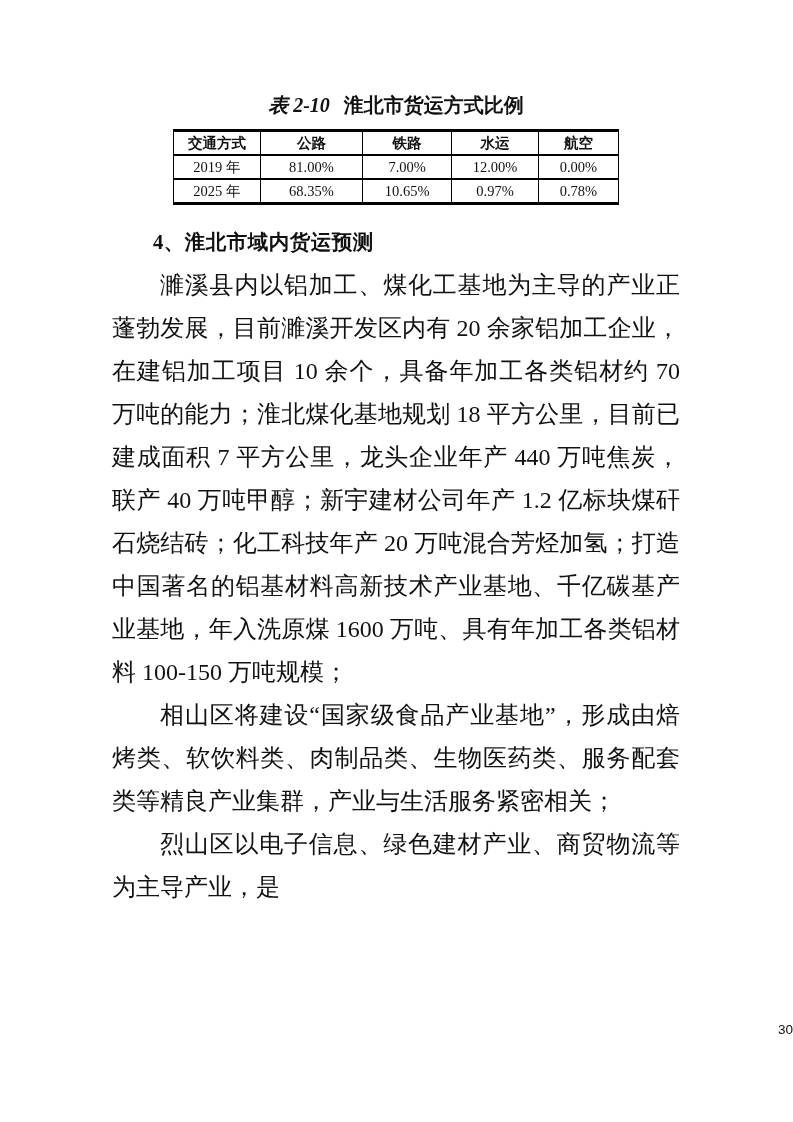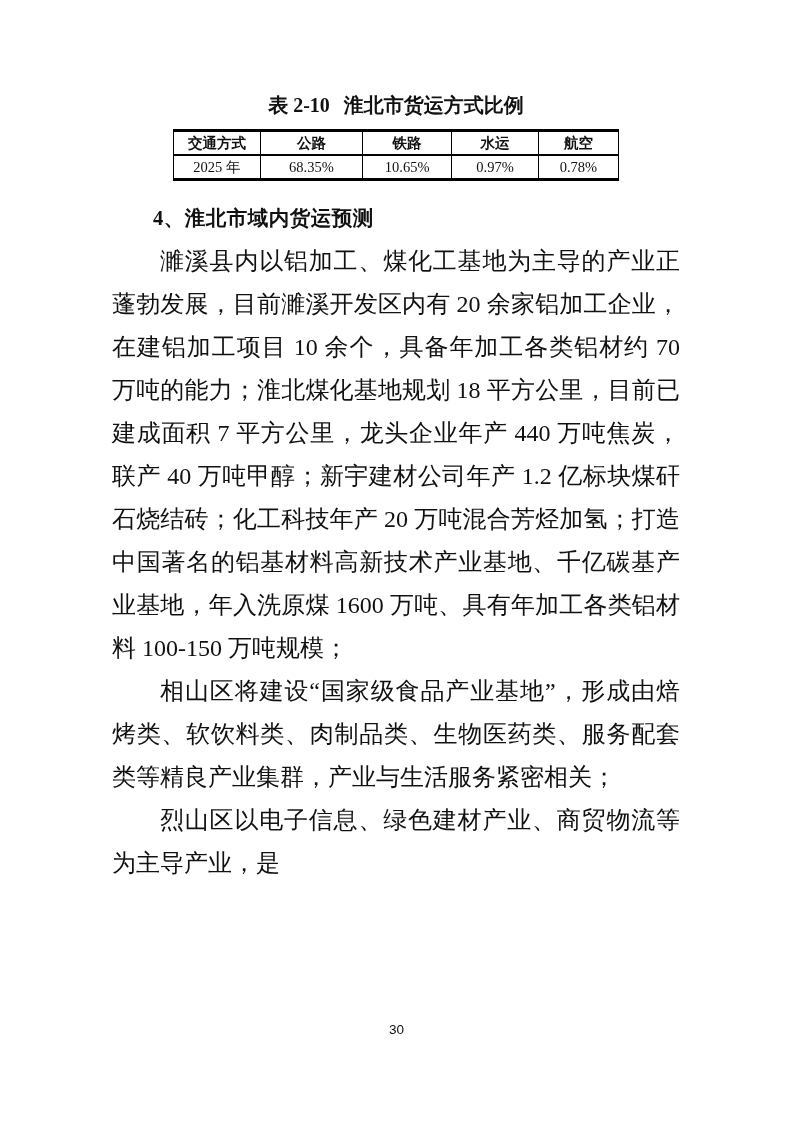--- a/index.html
+++ b/index.html
@@ -23,21 +23,21 @@
     width: 568px;
   }
   .caption {
     text-align: center;
     font-weight: bold;
     font-size: 20px;
     line-height: 26px;
     margin: 0 0 11px 0;
     white-space: nowrap;
   }
-  .caption .cap-label { margin-right: 14px; }
+  .caption .cap-label { margin-right: 14px; font-style: italic; }
   table.freight {
     width: 446px;
     margin: 0 auto;
     border-collapse: collapse;
     table-layout: fixed;
     font-size: 14.5px;
     text-align: center;
     border-top: 3px solid #000;
     border-bottom: 3px solid #000;
     border-left: 1px solid #000;
@@ -78,21 +78,21 @@
     font-size: 24px;
     line-height: 43px;
     text-indent: 2em;
     text-align: justify;
   }
   .pageno {
     position: absolute;
     left: 0;
     right: 0;
     top: 1022px;
-    text-align: center;
+    text-align: right;
     font-size: 13.5px;
     font-family: "Liberation Sans", "DejaVu Sans", sans-serif;
     color: #111;
   }
 </style>
 </head>
 <body>
 
 <div class="page">
   <div class="content">
@@ -113,20 +113,27 @@
         <tr>
           <th>交通方式</th>
           <th>公路</th>
           <th>铁路</th>
           <th>水运</th>
           <th>航空</th>
         </tr>
       </thead>
       <tbody>
         <tr>
+          <td>2019 年</td>
+          <td>81.00%</td>
+          <td>7.00%</td>
+          <td>12.00%</td>
+          <td>0.00%</td>
+        </tr>
+        <tr>
           <td>2025 年</td>
           <td>68.35%</td>
           <td>10.65%</td>
           <td>0.97%</td>
           <td>0.78%</td>
         </tr>
       </tbody>
     </table>
 
     <div class="body-block">

